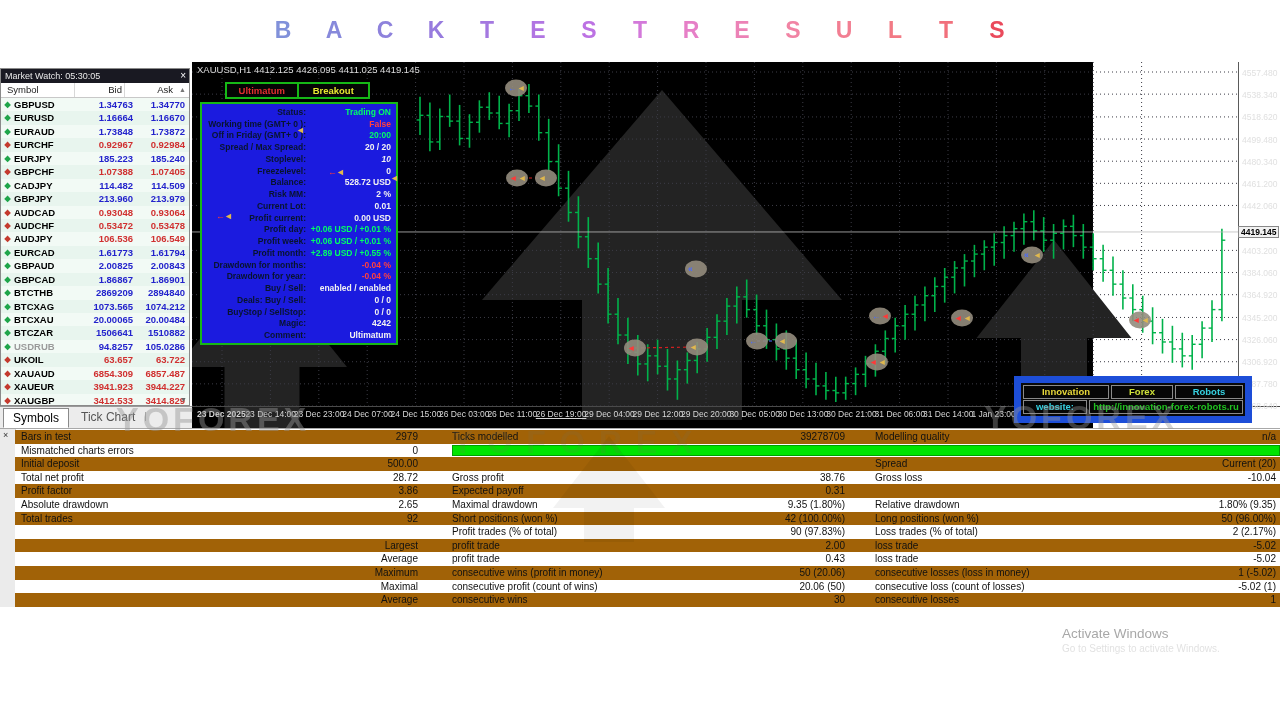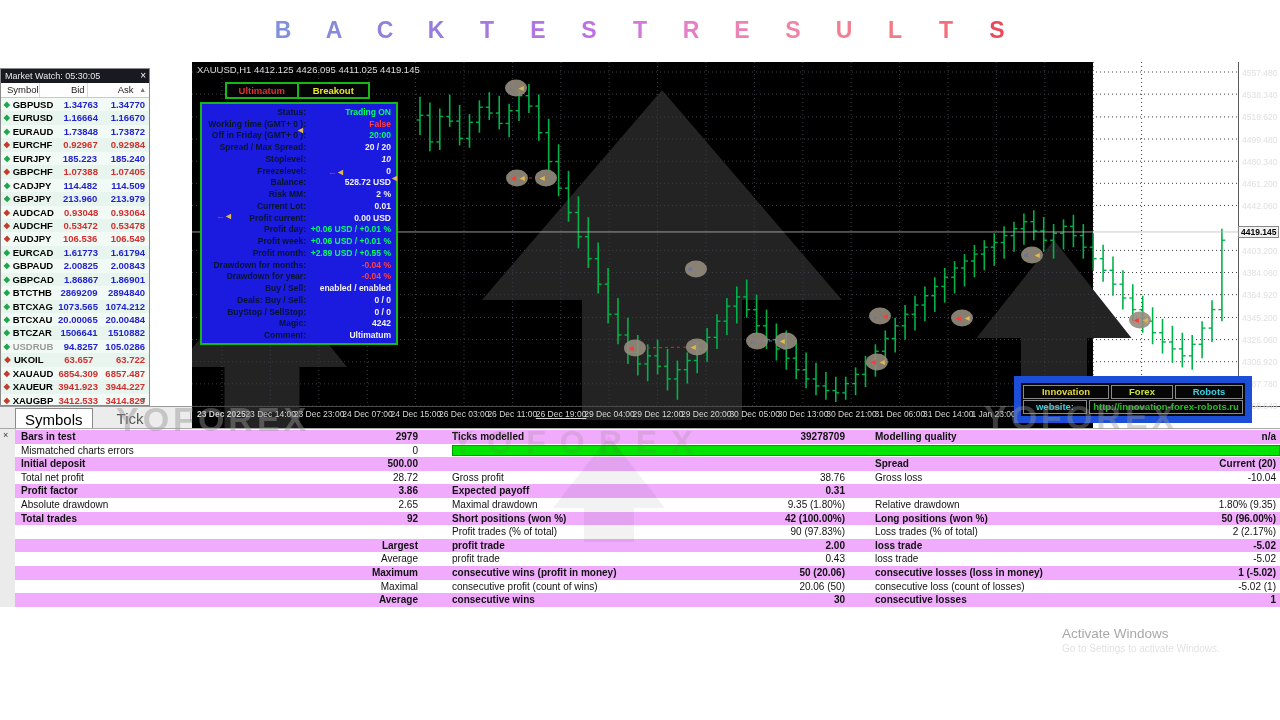--- a/index.html
+++ b/index.html
@@ -5,21 +5,21 @@
   html,body{margin:0;padding:0;background:#fff;}
   #screen{position:relative;width:1280px;height:720px;background:#ffffff;overflow:hidden;
           font-family:"Liberation Sans",sans-serif;-webkit-font-smoothing:antialiased;}
   .abs{position:absolute;}
 
   
   #banner{left:0;top:0;width:1280px;height:60px;display:flex;align-items:center;justify-content:center;}
   .bl{display:inline-block;width:51px;text-align:center;font-size:23px;font-weight:700;}
 
   
-  #mw{left:0;top:68px;width:150px;height:338px;background:#fff;border:1px solid #8a8a8a;box-sizing:border-box;}
+  #mw{left:0;top:68px;width:190px;height:338px;background:#fff;border:1px solid #8a8a8a;box-sizing:border-box;}
   #mw-titlebar{position:absolute;left:0;top:0;right:0;height:14px;background:#191922;color:#e8e8e8;
                font-size:9px;line-height:14px;padding-left:4px;}
   #mw-close{position:absolute;right:3px;top:0;color:#fff;font-size:10px;line-height:13px;cursor:default;}
   #mw-header{position:absolute;left:0;top:14px;right:0;height:14px;background:#ffffff;border-bottom:1px solid #c8c8c8;
              display:flex;font-size:9.5px;line-height:14px;color:#222;}
   .mwh-sym{flex:1;padding-left:6px;border-right:1px solid #d8d8d8;}
   .mwh-bid{width:47px;text-align:right;padding-right:2px;border-right:1px solid #d8d8d8;}
   .mwh-ask{width:48px;text-align:right;padding-right:3px;}
   .mwh-scroll{width:13px;text-align:center;color:#777;font-size:7px;}
   #mw-rows{position:absolute;left:0;top:29px;right:0;bottom:0;overflow:hidden;}
@@ -29,21 +29,21 @@
   .mws{flex:1;color:#000;}
   .mws.dim{color:#9a9a9a;}
   .mwv{width:50px;text-align:right;padding-right:2px;}
   .mwv.last{padding-right:4px;}
   .blue{color:#2323cc;} .red{color:#d03030;}
   #mw-scrolldown{position:absolute;right:2px;bottom:2px;color:#666;font-size:7px;}
 
   
   #mw-tabs{left:0;top:406px;width:192px;height:22px;background:#ececec;border-top:1px solid #9a9a9a;
            display:flex;align-items:flex-start;padding-top:1px;box-sizing:border-box;}
-  .tab{font-size:15px;padding:2px 9px;margin-left:15px;}
+  .tab{font-size:12px;padding:2px 9px;margin-left:3px;}
   .tab.active{background:#fff;border:1px solid #8a8a8a;border-bottom:1px solid #fff;color:#000;}
   .tab.inactive{color:#555;}
   .tabdiv{color:#999;font-size:9.5px;padding-top:2px;}
 
   
   #chart{left:192px;top:62px;width:901px;height:366px;background:#000;}
   #chart svg{position:absolute;left:0;top:0;}
   #chart-title{position:absolute;left:5px;top:2px;font-size:9.5px;color:#dcdcdc;z-index:3;}
   #ea-buttons{position:absolute;left:33px;top:20px;width:141px;height:13px;display:flex;z-index:3;
               border:2px solid #16b816;background:#050505;}
@@ -68,21 +68,21 @@
   .brand-cell{border:1px solid #8a8a8a;background:#060606;font-size:9.5px;font-weight:700;
               text-align:center;line-height:12px;height:12px;}
   .pa{position:absolute;z-index:4;font-size:9px;font-weight:700;line-height:9px;}
 
   
   #results{left:0;top:428px;width:1280px;height:184px;background:#fff;border-top:1px solid #a8a8a8;box-sizing:border-box;}
   #res-gutter{position:absolute;left:0;top:0;width:15px;height:178px;background:#ebebeb;border-right:1px solid #d0d0d0;}
   #res-close{position:absolute;left:3px;top:1px;font-size:9px;color:#333;}
   #results-rows{position:absolute;left:15px;top:1px;right:0;}
   .resrow{position:relative;height:13.6px;line-height:13.6px;font-size:10px;color:#111;background:#fff;}
-  .resrow.shade{background:#f0abfc;font-weight:bold;}
+  .resrow.shade{background:#a16207;}
   .rc{position:absolute;white-space:nowrap;}
   .c1{left:6px;}
   .v1{left:270px;width:133px;text-align:right;}
   .c2{left:437px;}
   .v2{left:690px;width:140px;text-align:right;}
   .c3{left:860px;}
   .v3{left:1060px;width:201px;text-align:right;}
   .greenbar{position:absolute;left:437px;right:0;top:1px;bottom:1px;background:#00e400;border:1px solid #00a000;}
 
   

